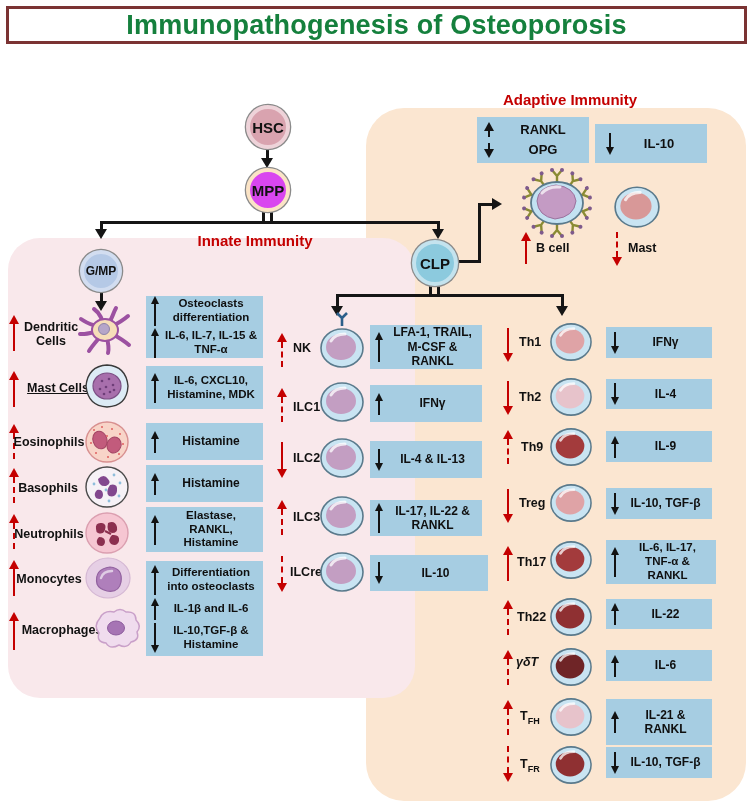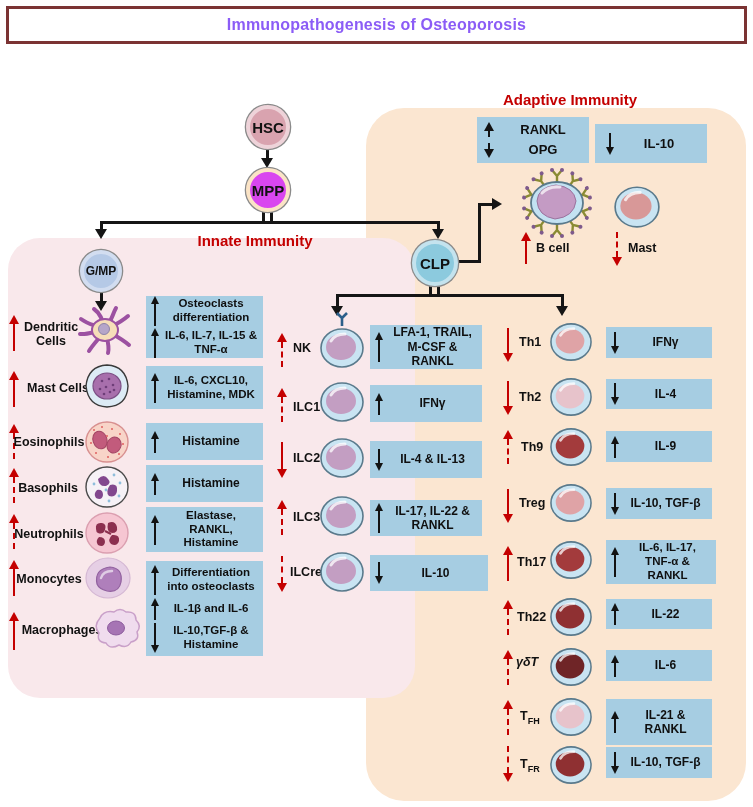--- a/index.html
+++ b/index.html
@@ -5,21 +5,21 @@
   html,body{margin:0;padding:0;background:#ffffff;}
   #fig{position:relative;width:753px;height:807px;background:#fff;
        font-family:"Liberation Sans", sans-serif;overflow:hidden;}
   
   .panel{position:absolute;}
   .panel.orange{left:366px;top:108px;width:380px;height:693px;background:#fbe6d1;border-radius:38px;}
   .panel.pink{left:8px;top:238px;width:407px;height:460px;background:#f9e8eb;border-radius:32px;}
   
   .titlebar{position:absolute;left:6px;top:6px;width:735px;height:32px;border:3px solid #7b3333;
             display:flex;align-items:center;justify-content:center;}
-  .titlebar span{font-size:16px;font-weight:bold;color:#8b5cf6;letter-spacing:.2px;}
+  .titlebar span{font-size:27px;font-weight:bold;color:#15803d;letter-spacing:.2px;}
   
   .sechdr{position:absolute;font-size:15px;font-weight:bold;color:#c40000;white-space:nowrap;}
   
   .prog{position:absolute;border-radius:50%;display:flex;align-items:center;justify-content:center;
         font-weight:bold;font-size:15px;color:#111;box-shadow:0 0 0 1.3px #8a8a8a;}
   
   .hline{position:absolute;height:2.6px;background:#151515;}
   .vline{position:absolute;width:2.6px;background:#151515;}
   .ah-down{position:absolute;width:0;height:0;border-left:6px solid transparent;
            border-right:6px solid transparent;border-top:10px solid #151515;}
@@ -287,21 +287,21 @@
           <span>IL-6, IL-7, IL-15 &amp;</span>
           <span>TNF-α</span>
         </div>
     </div>
   </div>
 
   <div class="arr red up solid" style="left:8px;top:371px;height:36px;">
       <i class="head"></i>
       <i class="stem"></i>
     </div>
-  <div class="lbl c" style="left:16px;top:381px;width:84px;">
+  <div class="lbl c" style="left:16px;top:381px;width:84px;text-decoration:underline;">
     <span>Mast Cells</span>
   </div>
   <svg class="cicon" style="left:82px;top:362px;" width="50" height="48" viewBox="0 0 50 48">
     <path d="M25,3 Q44,4 46,24 Q45,44 25,45 Q6,44 4,24 Q6,4 25,3 Z" fill="#ddebf5" stroke="#3a3a3a" stroke-width="1.4"></path>
     <ellipse cx="25" cy="24" rx="14" ry="13" fill="#a86fac" stroke="#7c4e84" stroke-width="1.2"></ellipse>
     <g fill="#6e3e78">
       <circle cx="20" cy="19" r="1.3"></circle>
         <circle cx="27" cy="17" r="1.3"></circle>
         <circle cx="31" cy="23" r="1.3"></circle>
       <circle cx="24" cy="25" r="1.3"></circle>

